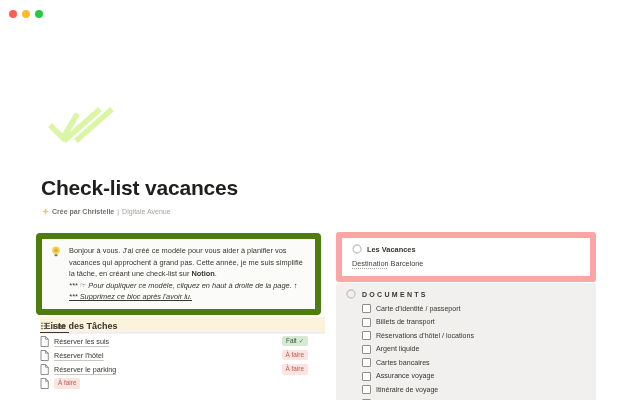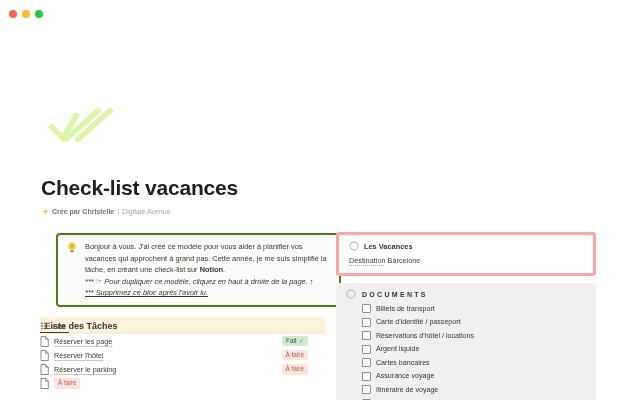--- a/index.html
+++ b/index.html
@@ -17,22 +17,22 @@
   
   .deco{position:absolute;left:48px;top:103px}
 
   
   .title{position:absolute;left:41px;top:176px;font-size:21px;font-weight:700;color:#1f1e1d;letter-spacing:-0.2px}
   .byline{position:absolute;left:42px;top:208px;font-size:7px;color:#73726e;display:flex;align-items:center;gap:3px}
   .byline .author{font-weight:700}
   .byline .brand,.byline .sep{color:#a5a4a0}
 
   
-  .callout{position:absolute;left:56px;top:233px;width:285px;box-sizing:border-box;
-    background:#fbfbfa;border:2px solid #4d7c0f;border-radius:4px;
+  .callout{position:absolute;left:36px;top:233px;width:285px;box-sizing:border-box;
+    background:#fbfbfa;border:6px solid #4d7c0f;border-radius:4px;
     padding:6px 10px 6px 27px;font-size:7.4px;line-height:1.56;color:#37352f}
   .callout .c-icon{position:absolute;left:9px;top:7px}
   .callout .it{font-style:italic}
   .callout .u{text-decoration:underline}
   .callout b{font-weight:700}
 
   
   .h-liste{position:absolute;left:40px;top:317px;width:285px;box-sizing:border-box;
     background:#fbf3db;padding:3.5px 5px;font-size:9px;font-weight:700;color:#37352f}
   .tabrow{position:absolute;left:40px;top:320px;width:285px;height:13px;box-sizing:border-box;
@@ -43,21 +43,21 @@
   .task-row{height:14.2px;display:flex;align-items:center;gap:5px;padding-right:17px;box-sizing:border-box}
   .task-title{font-size:7.2px;font-weight:500;flex:1;
     text-decoration:underline;text-decoration-color:rgba(55,53,47,.28);text-underline-offset:1.5px}
   .badge{font-size:6.4px;line-height:1;padding:2px 4px;border-radius:2px;white-space:nowrap;font-weight:500}
   .badge.done{background:#d8e9d3;color:#33523e}
   .badge .chk{color:#3e8e5c;margin-left:2px;font-weight:700}
   .badge.todo{background:#fce5e1;color:#bb5a51}
 
   
   .trip{position:absolute;left:336px;top:232px;width:260px;box-sizing:border-box;
-    background:#fff;border:3px solid #fca5a5;border-radius:3px;padding:6px 10px 8px;font-size:7.3px}
+    background:#fff;border:6px solid #fca5a5;border-radius:3px;padding:6px 10px 8px;font-size:7.3px}
   .trip-title{display:flex;align-items:center;gap:5px;font-weight:700;font-size:7.4px;color:#37352f}
   .trip-line{margin-left:0;margin-top:4.5px;color:#45433e}
   .u-dot{text-decoration:underline dotted;text-decoration-color:#a3a29e;text-underline-offset:1.5px}
 
   
   .docs{position:absolute;left:336px;top:283px;width:260px;height:121px;box-sizing:border-box;
     background:#f1f0ee;border-radius:3px;padding:6px 10px;overflow:hidden}
   .docs-title{display:flex;align-items:center;gap:6px;font-weight:700;font-size:7px;letter-spacing:2.3px;color:#37352f}
   .doc-list{margin-top:3px}
   .doc-item{display:flex;align-items:center;gap:5px;height:13.5px;margin-left:16px;font-size:7.1px;color:#37352f}
@@ -121,21 +121,21 @@
     <span>List</span>
   </span>
 </div>
 
 <div class="rows">
   <div class="task-row">
     <svg width="9" height="11" viewBox="0 0 9 11">
       <path d="M1 .5 H5.6 L8.3 3.2 V10.5 H1 Z" fill="#fff" stroke="#83827d" stroke-width="0.9"></path>
       <path d="M5.6 .5 V3.2 H8.3" fill="none" stroke="#83827d" stroke-width="0.9"></path>
     </svg>
-    <span class="task-title">Réserver les page</span>
+    <span class="task-title">Réserver les suis</span>
     <span class="badge done"><span>Fait</span><span class="chk">✓</span></span>
   </div>
   <div class="task-row">
     <svg width="9" height="11" viewBox="0 0 9 11">
       <path d="M1 .5 H5.6 L8.3 3.2 V10.5 H1 Z" fill="#fff" stroke="#83827d" stroke-width="0.9"></path>
       <path d="M5.6 .5 V3.2 H8.3" fill="none" stroke="#83827d" stroke-width="0.9"></path>
     </svg>
     <span class="task-title">Réserver l'hôtel</span>
     <span class="badge todo">À faire</span>
   </div>
@@ -172,28 +172,28 @@
 <div class="docs">
   <div class="docs-title">
     <svg width="10" height="10" viewBox="0 0 10 10">
       <circle cx="5" cy="5" r="4" fill="none" stroke="#c6c5c1" stroke-width="1.3"></circle>
     </svg>
     <span>DOCUMENTS</span>
   </div>
   <div class="doc-list">
     <div class="doc-item">
       <span class="cbox"></span>
+      <span>Carte d'identité / passeport</span>
+    </div>
+    <div class="doc-item">
+      <span class="cbox"></span>
       <span>Billets de transport</span>
     </div>
     <div class="doc-item">
       <span class="cbox"></span>
-      <span>Carte d'identité / passeport</span>
-    </div>
-    <div class="doc-item">
-      <span class="cbox"></span>
       <span>Réservations d'hôtel / locations</span>
     </div>
     <div class="doc-item">
       <span class="cbox"></span>
       <span>Argent liquide</span>
     </div>
     <div class="doc-item">
       <span class="cbox"></span>
       <span>Cartes bancaires</span>
     </div>

